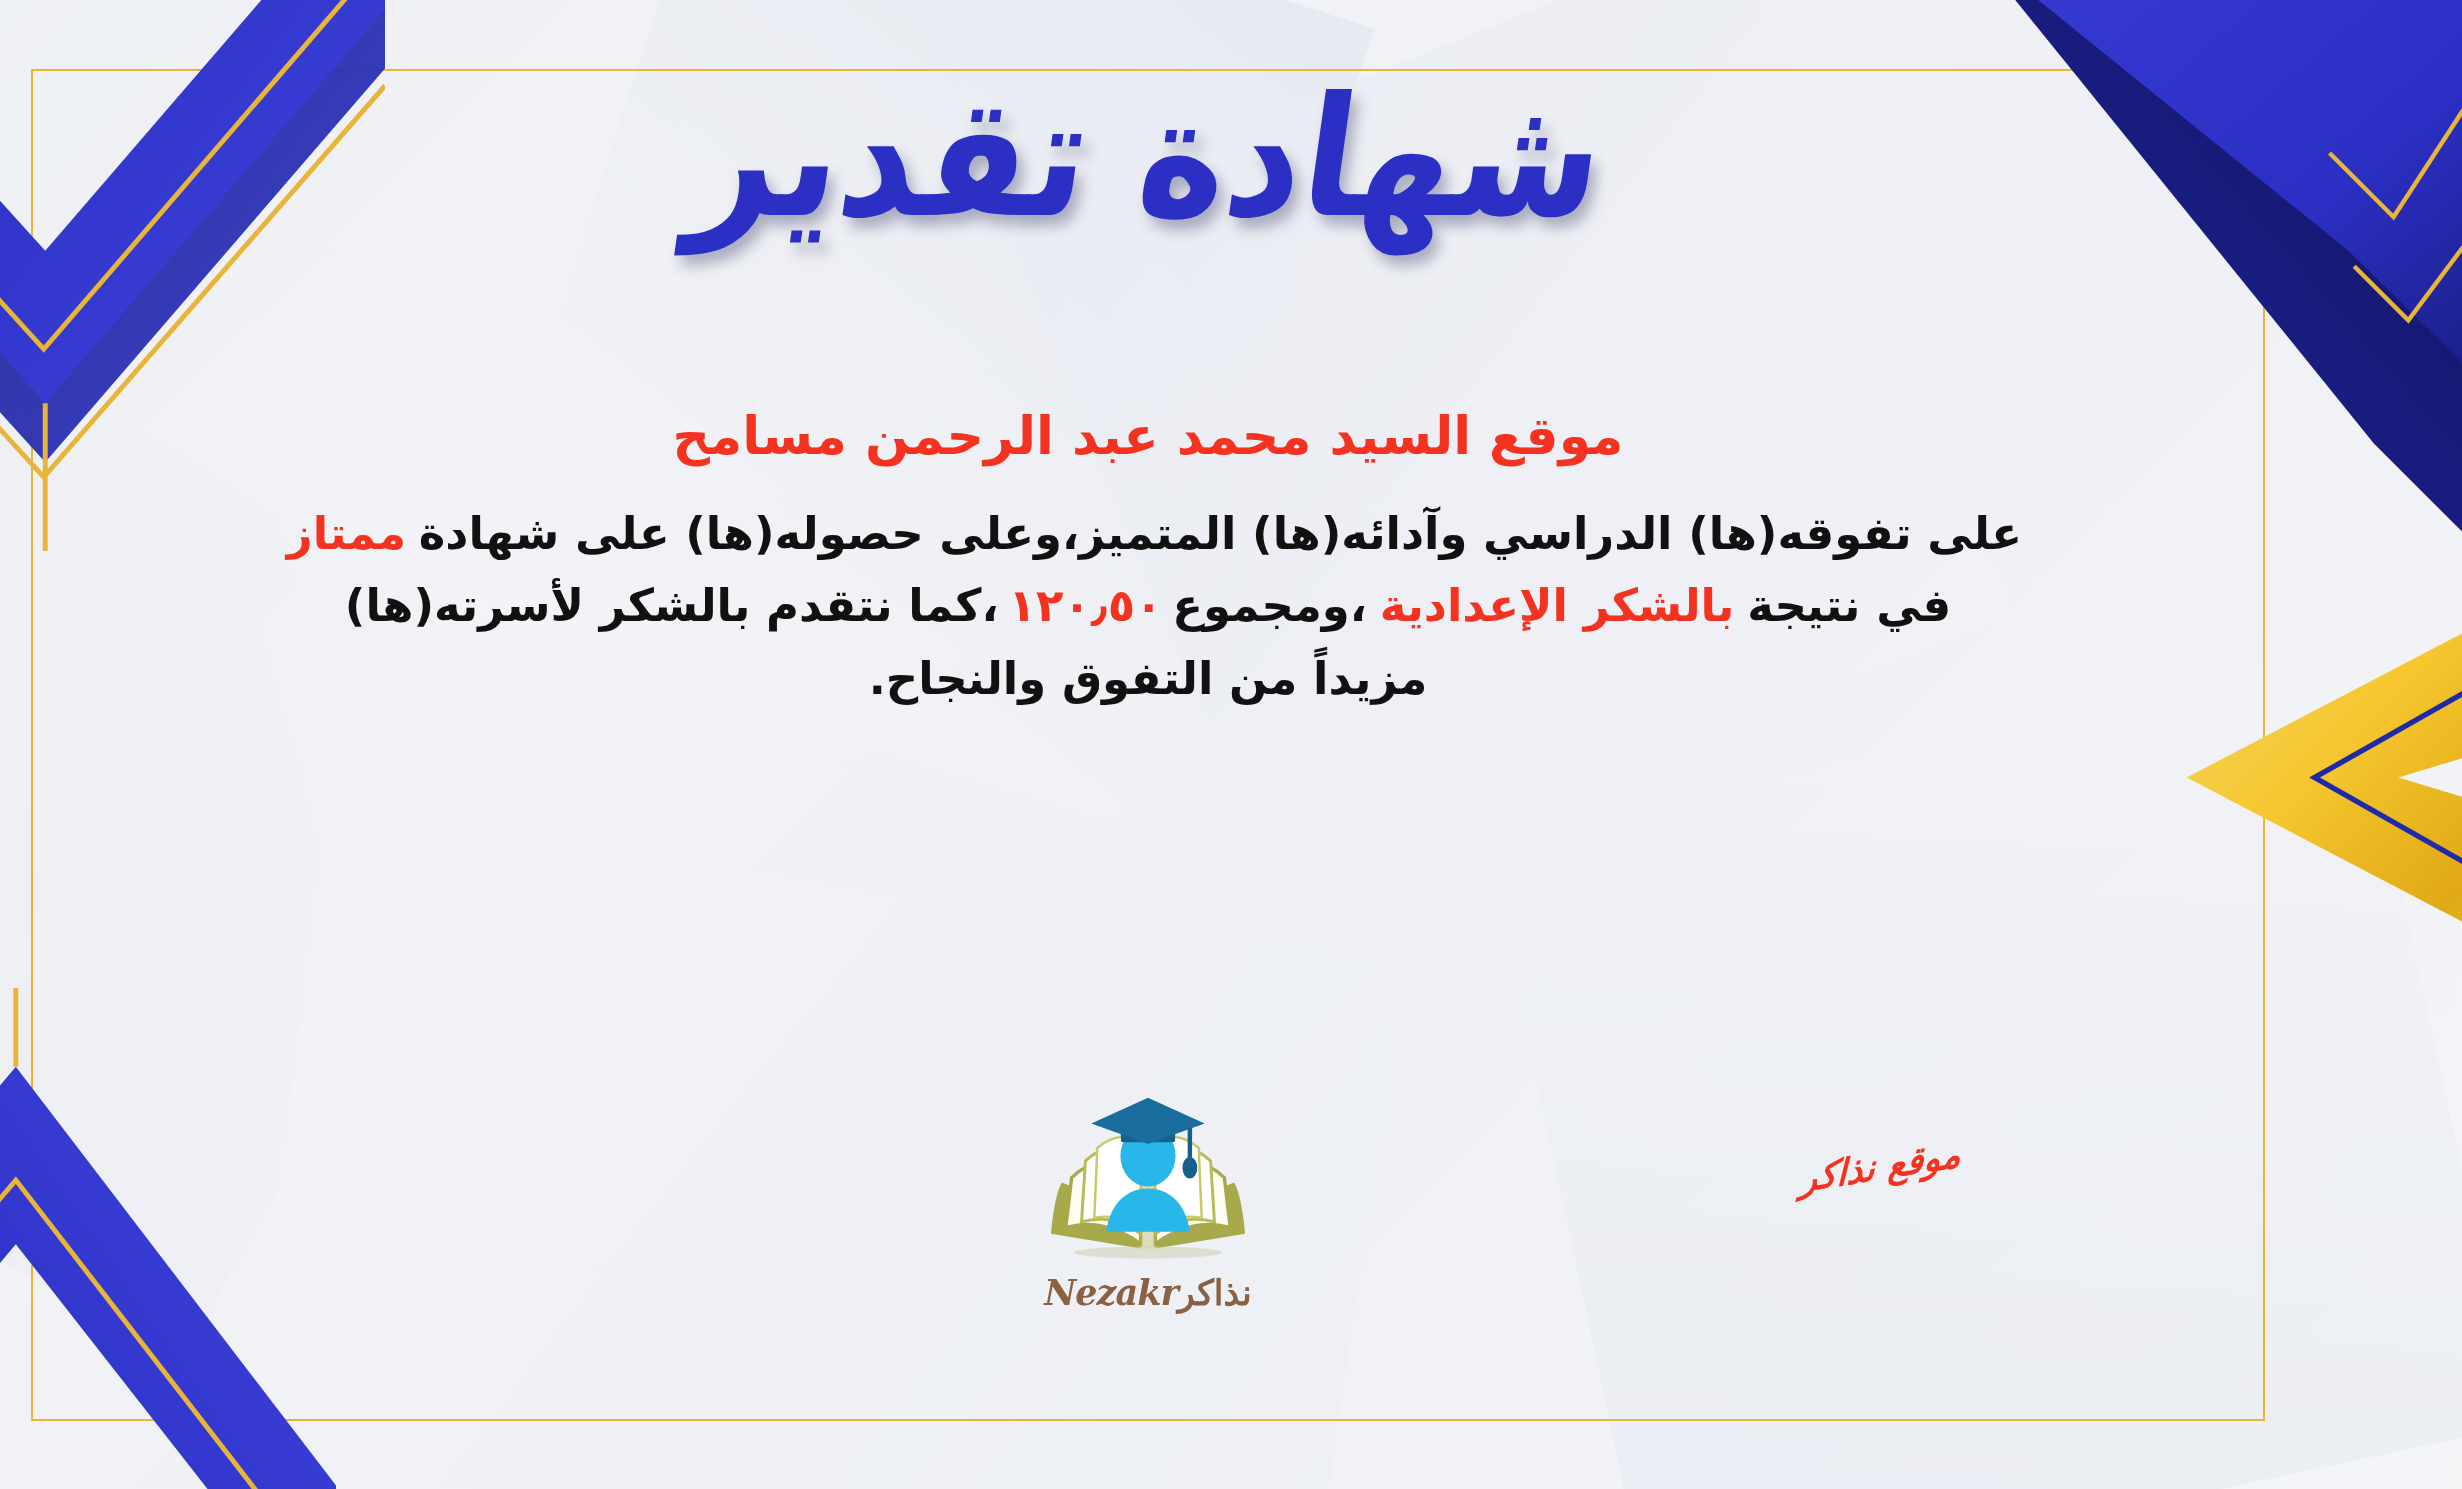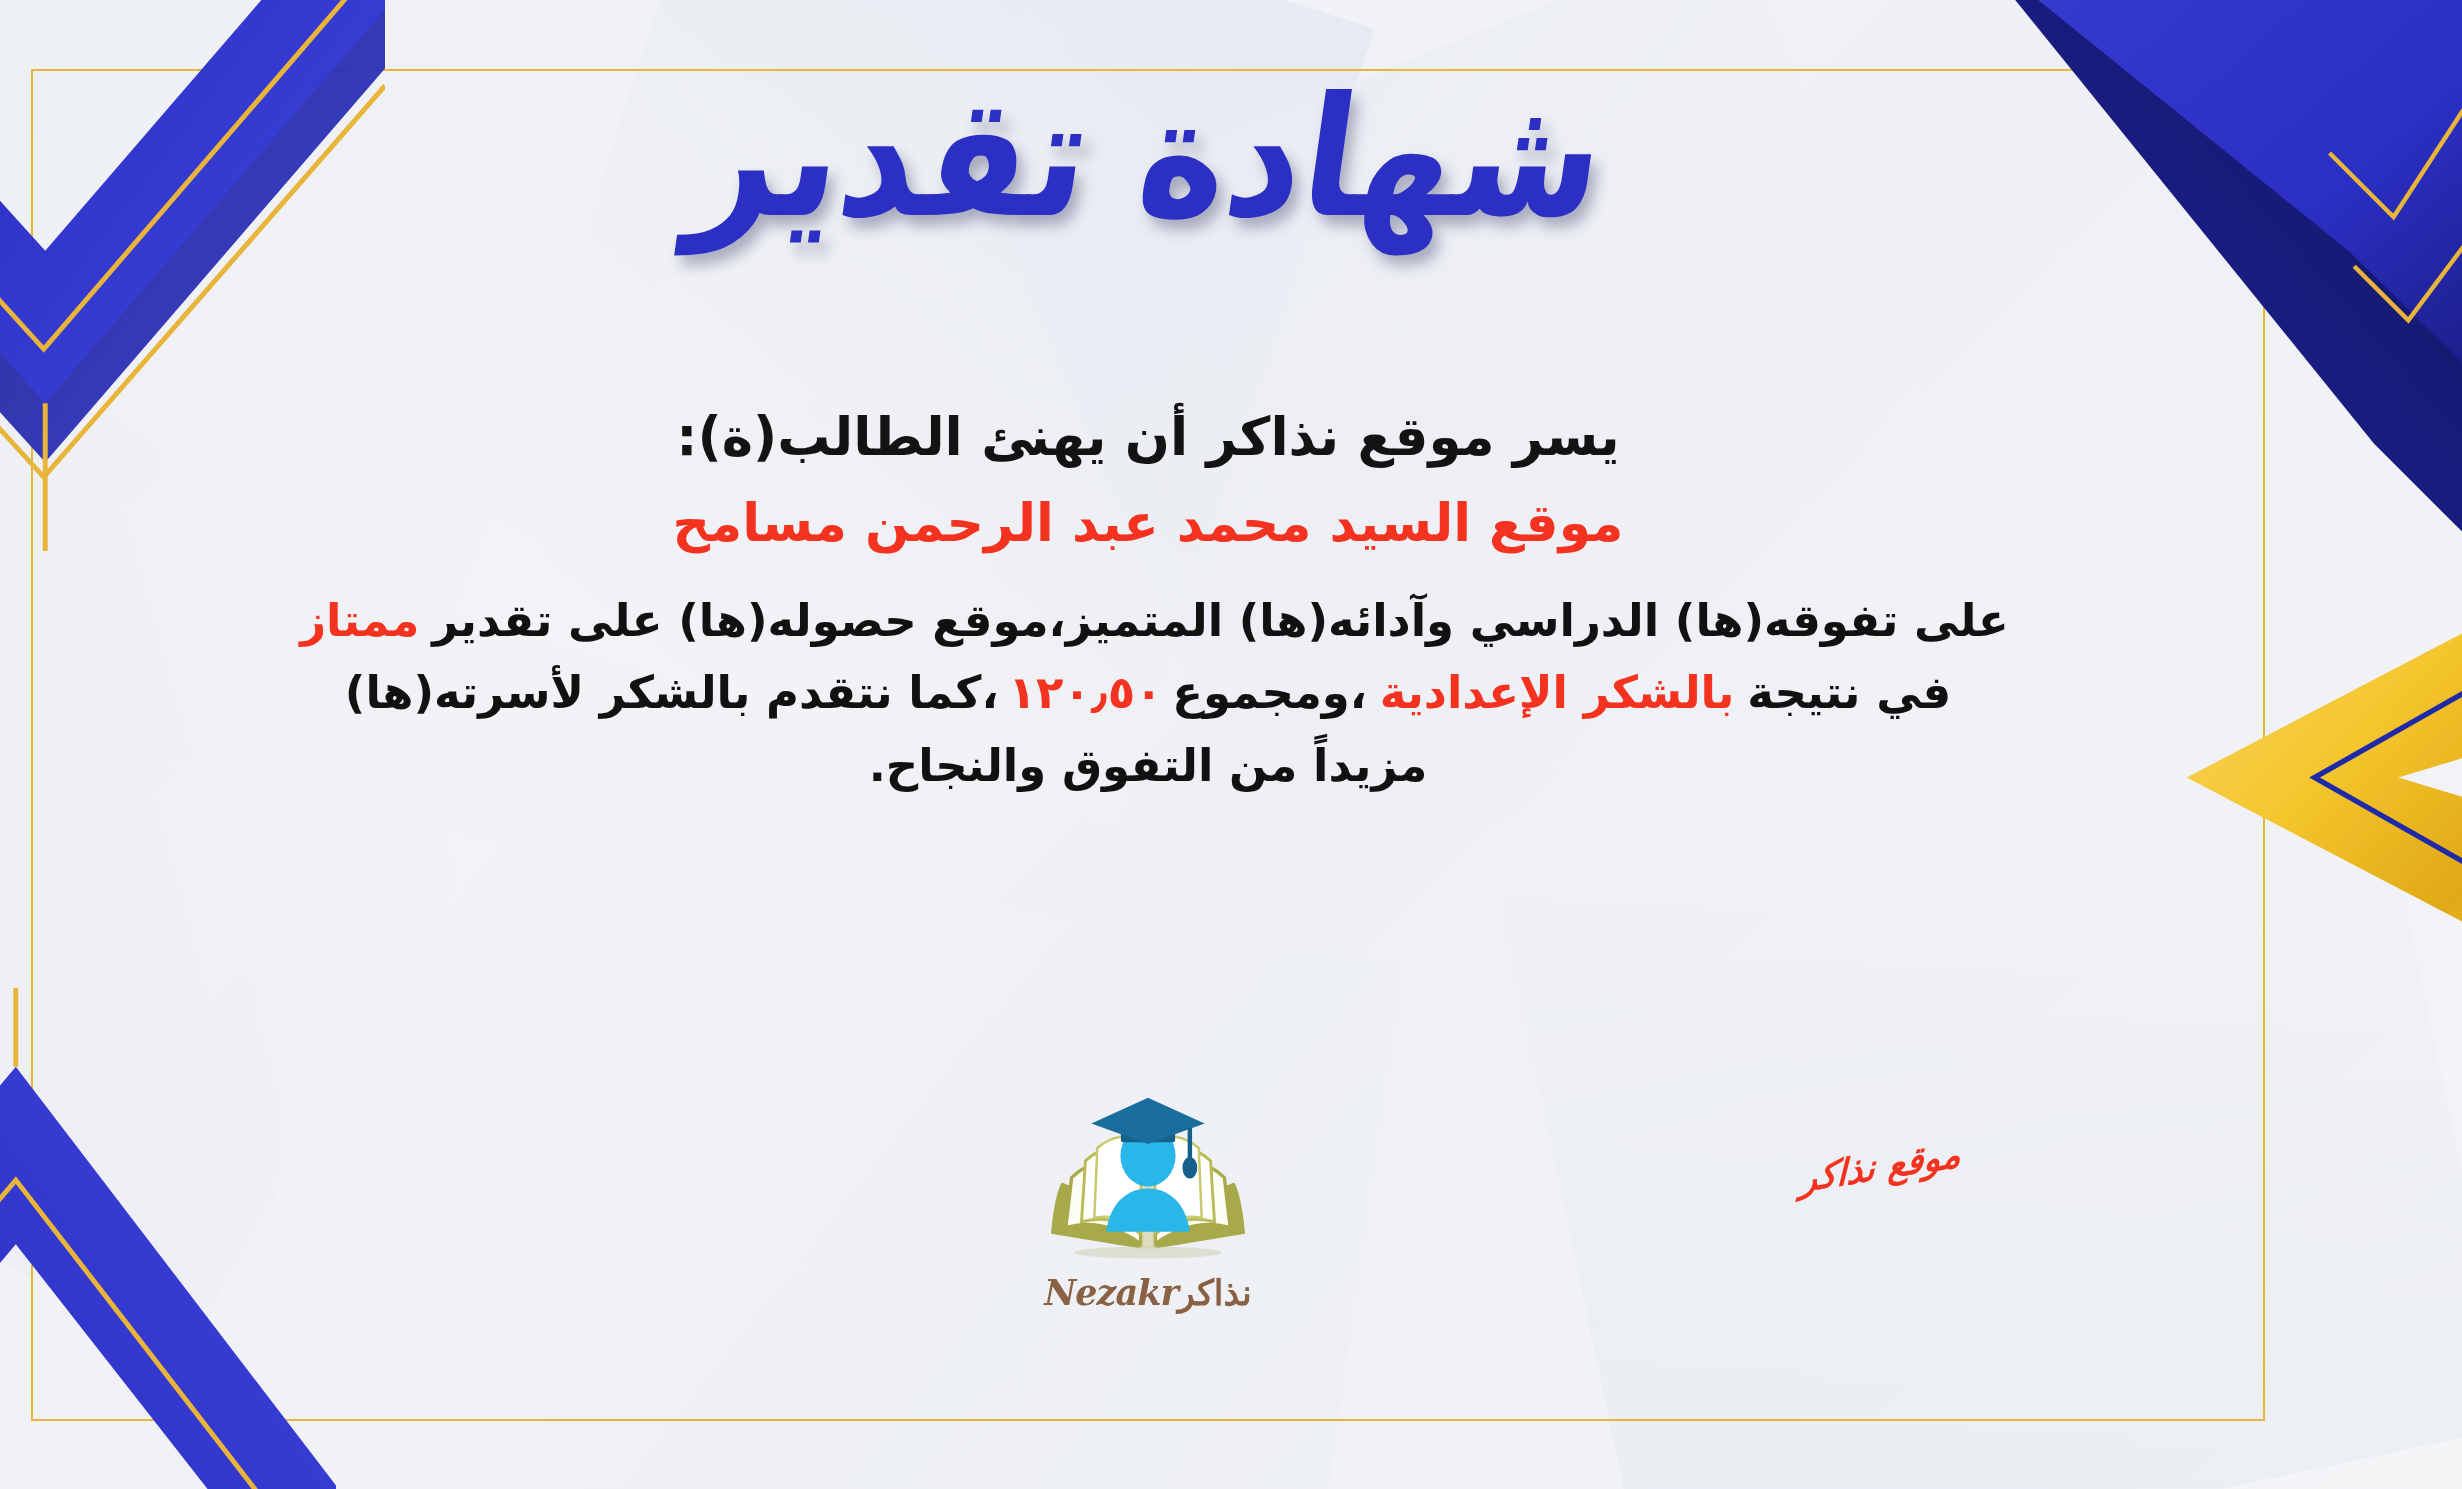--- a/index.html
+++ b/index.html
@@ -314,26 +314,25 @@
       <polyline points="900,110 300,450 900,790" fill="none" stroke="#1f2aa8" stroke-width="11"></polyline>
     </svg>
   </div>
 
   <div class="title-wrap">
     <div class="title">شهادة تقدير</div>
   </div>
 
   <div class="body-block">
 
-    <div class="greeting">يسر موقع نذاكر أن يهنئ الطالب(ة):</div>
 
     <div class="student-name">موقع السيد محمد عبد الرحمن مسامح</div>
 
     <div class="paragraph">
-      <span class="pline l1"><span>على تفوقه(ها) الدراسي وآدائه(ها) المتميز،موقع حصوله(ها) على تقدير</span><span class="hl">ممتاز</span></span>
+      <span class="pline l1"><span>على تفوقه(ها) الدراسي وآدائه(ها) المتميز،وعلى حصوله(ها) على شهادة</span><span class="hl">ممتاز</span></span>
       <span class="pline"><span>في نتيجة</span><span class="hl">بالشكر الإعدادية</span><span>،ومجموع</span><span class="num">١٢٠٫٥٠</span><span>،كما نتقدم بالشكر لأسرته(ها)</span></span>
       <span class="pline">مزيداً من التفوق والنجاح.</span>
     </div>
   </div>
 
   <div class="footer">
 
     <div class="signature-area">
       <div class="signature-script">موقع نذاكر</div>
     </div>

